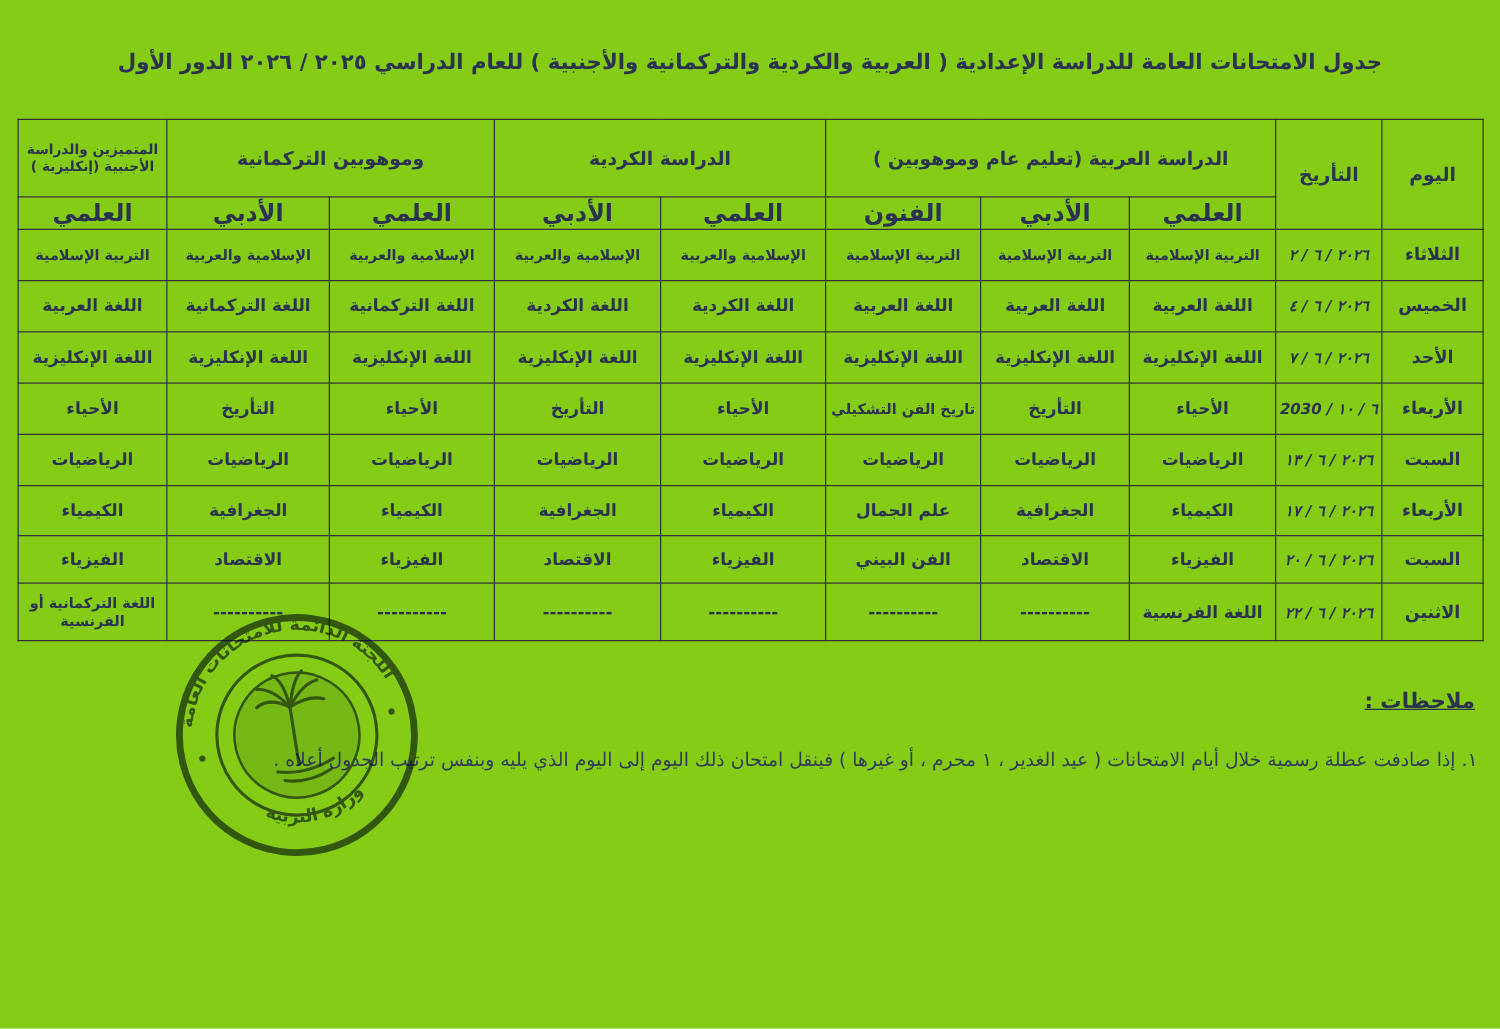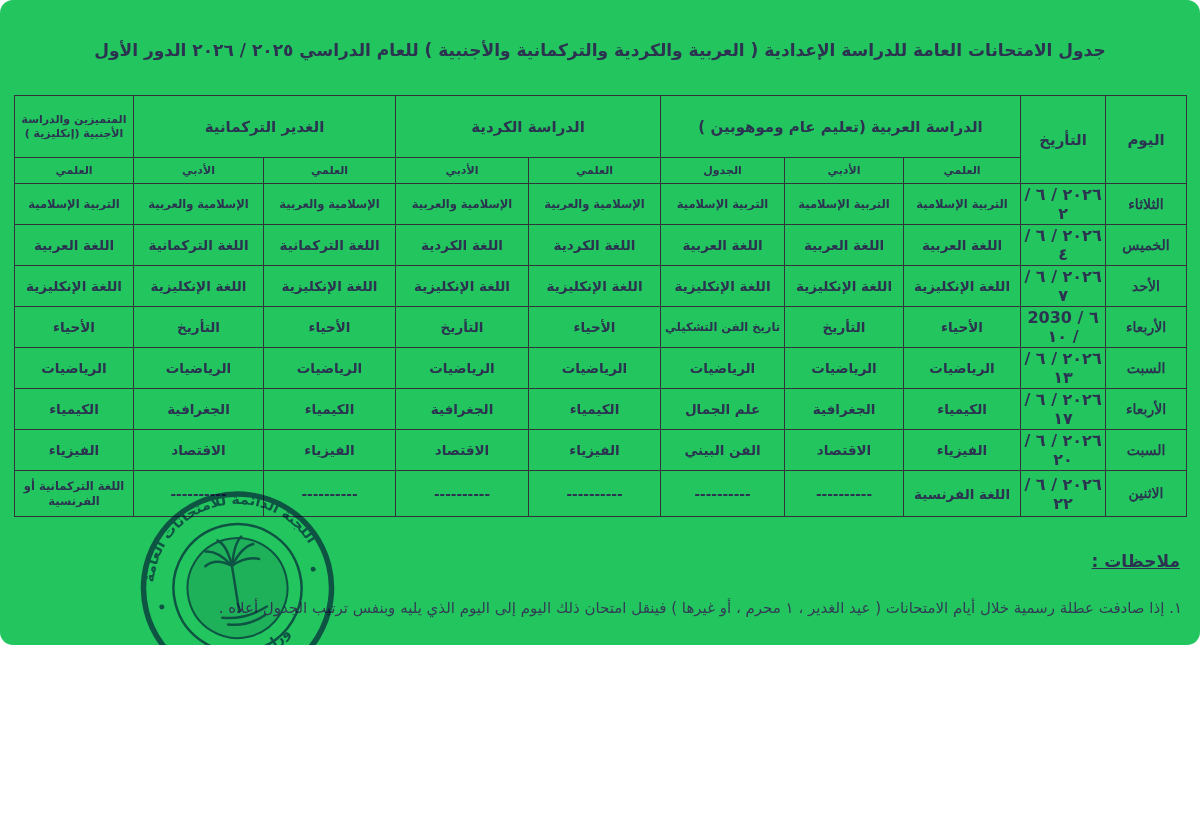--- a/index.html
+++ b/index.html
@@ -1,25 +1,24 @@
 <!DOCTYPE html>
 <html lang="ar" dir="rtl"><head>
 <meta charset="utf-8">
 <style>
   html,body{margin:0;padding:0;}
   body{background:#ffffff;}
   .page{
     position:relative;
-    width:1200px;height:645px;
-    background:#22c55e;
+    width:1200px;height:823px;
+    background:#84cc16;
     font-family:"DejaVu Sans", sans-serif;
     direction:rtl;
     overflow:hidden;
     color:#2b3350;
-    border-radius:13px;
   }
   .title{
     position:absolute;top:40px;left:0;right:0;
     text-align:center;
     font-size:17px;font-weight:bold;
     color:#2b3350;
   }
   table.schedule{
     position:absolute;top:95px;left:14px;
     width:1172px;
@@ -31,25 +30,25 @@
     border:1.6px solid #33343a;
     text-align:center;vertical-align:middle;
     font-weight:bold;color:#2b3350;
     padding:1px 2px;
     overflow:hidden;
   }
   thead tr.group-row{height:62px;}
   thead tr.sub-row{height:26px;}
   th.group{font-size:15px;}
   th.daydate{font-size:15px;}
-  th.sub{font-size:11px;}
+  th.sub{font-size:19px;}
   th.gifted{font-size:11px;line-height:1.25;padding:1px 3px;}
   tbody td{font-size:13.5px;}
-  tbody td.day-cell{font-size:14px;font-family:Liberation Serif, serif;}
-  tbody td.date-cell{font-size:16px;}
+  tbody td.day-cell{font-size:14px;}
+  tbody td.date-cell{font-size:12px;font-style:italic;}
   tbody td.small{font-size:11.5px;line-height:1.3;}
   tbody tr:nth-child(1){height:41px;}
   tbody tr:nth-child(2){height:41px;}
   tbody tr:nth-child(3){height:41px;}
   tbody tr:nth-child(4){height:41px;}
   tbody tr:nth-child(5){height:41px;}
   tbody tr:nth-child(6){height:40px;}
   tbody tr:nth-child(7){height:38px;}
   tbody tr:nth-child(8){height:46px;}
   .date-ltr{direction:ltr;unicode-bidi:embed;display:inline-block;}
@@ -95,27 +94,27 @@
       <col style="width:132px">
         <col style="width:130px">
       <col style="width:119px">
     </colgroup>
     <thead>
       <tr class="group-row">
         <th rowspan="2" class="daydate">اليوم</th>
         <th rowspan="2" class="daydate">التأريخ</th>
         <th colspan="3" class="group">الدراسة العربية (تعليم عام وموهوبين )</th>
         <th colspan="2" class="group">الدراسة الكردية</th>
-        <th colspan="2" class="group">الغدير التركمانية</th>
+        <th colspan="2" class="group">وموهوبين التركمانية</th>
         <th class="gifted">المتميزين والدراسة الأجنبية (إنكليزية )</th>
       </tr>
       <tr class="sub-row">
         <th class="sub">العلمي</th>
         <th class="sub">الأدبي</th>
-        <th class="sub">الجدول</th>
+        <th class="sub">الفنون</th>
         <th class="sub">العلمي</th>
         <th class="sub">الأدبي</th>
         <th class="sub">العلمي</th>
         <th class="sub">الأدبي</th>
         <th class="sub">العلمي</th>
       </tr>
     </thead>
     <tbody>
         <tr>
           <td class="day-cell">الثلاثاء</td>

